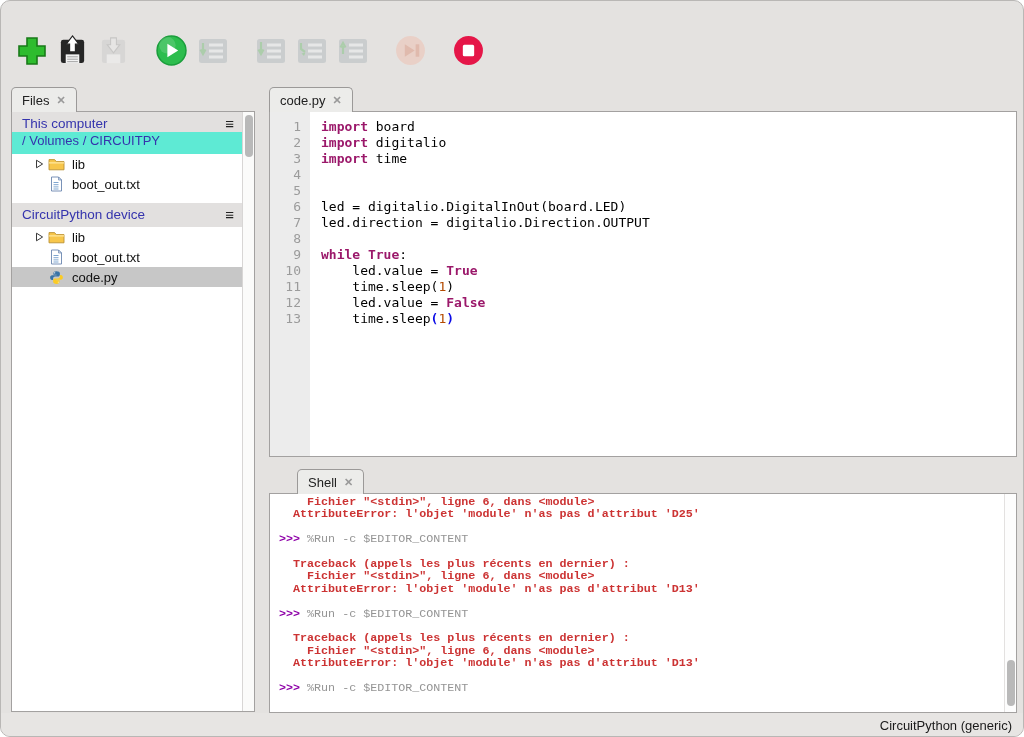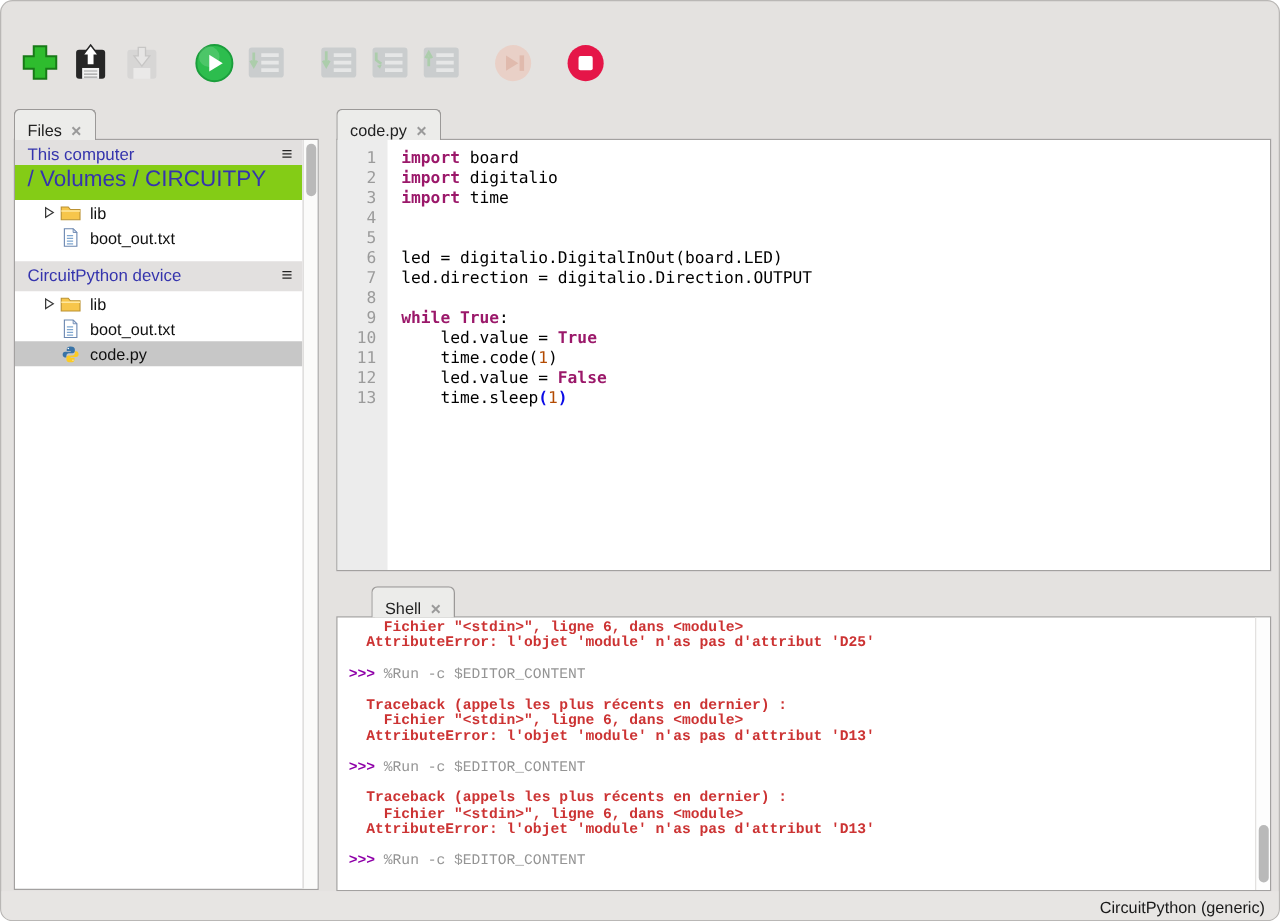--- a/index.html
+++ b/index.html
@@ -18,40 +18,40 @@
   .t-green{left:52px;background:#28c840;border:0.5px solid #1ea32f;}
   .title-wrap{position:absolute;top:0;left:0;right:0;height:28px;display:flex;align-items:center;justify-content:center;gap:6px;}
   .title-text{font-size:13px;font-weight:bold;color:#3c3c3c;}
   
   .toolbar{position:absolute;top:35px;left:14px;display:flex;align-items:center;}
   .tbtn{width:33px;height:33px;margin-right:8px;display:flex;align-items:center;justify-content:center;cursor:default;}
   .tbtn.group-start{margin-left:17px;}
   .tbtn.disabled{opacity:0.55;}
   
   .tab{
-    position:absolute;height:25px;z-index:3;display:inline-flex;align-items:flex-end;gap:7px;
+    position:absolute;height:25px;z-index:3;display:inline-flex;align-items:center;gap:7px;
     background:#ececea;border:1px solid #9b9998;border-bottom:none;border-radius:5px 5px 0 0;
     padding:0 10px;font-size:13px;color:#222;
   }
   .tclose{color:#9a9a9a;font-size:11px;font-weight:bold;}
   
   .panel{position:absolute;background:#ffffff;border:1px solid #a3a1a0;}
   .files-tab{left:10px;top:86px;}
   .files-body{left:10px;top:110px;width:244px;height:601px;overflow:hidden;}
   .editor-tab{left:268px;top:86px;}
   .editor-body{left:268px;top:110px;width:748px;height:346px;overflow:hidden;}
   .shell-tab{left:268px;top:468px;margin-left:28px;}
   .shell-body{left:268px;top:492px;width:748px;height:220px;overflow:hidden;}
   
   .files-inner{position:absolute;left:0;top:0;right:12px;bottom:0;overflow:hidden;}
   .fsec-head{background:#e2e0df;display:flex;align-items:center;justify-content:space-between;
     padding:4px 8px 1px 10px;}
   .fsec-title{color:#3534ad;font-size:13.5px;font-weight:500;}
   .menu-btn{color:#222;font-size:15px;font-weight:bold;line-height:10px;}
-  .fsec-crumb{background:#84cc16;color:#3534ad;font-size:18px;padding:1px 8px 6px 10px;}
+  .fsec-crumb{background:#5eead4;color:#3534ad;font-size:13px;padding:1px 8px 6px 10px;}
   .frow{display:flex;align-items:center;height:20px;padding-left:20px;font-size:13px;color:#111;}
   .frow.selected{background:#c7c7c7;}
   .fexp{width:14px;display:flex;align-items:center;justify-content:center;flex-shrink:0;}
   .ficon{width:20px;display:flex;align-items:center;justify-content:center;flex-shrink:0;margin-right:6px;}
   .fgap{height:9px;background:#ffffff;}
   .fscroll{position:absolute;top:0;right:0;bottom:0;width:12px;background:#fbfbfa;border-left:1px solid #d8d6d5;}
   .fthumb{position:absolute;top:3px;left:2px;width:8px;height:42px;background:#b9b9b9;border-radius:4px;}
   
   .egut-bg{position:absolute;left:0;top:0;bottom:0;width:40px;background:#ececec;}
   .elines{position:absolute;left:0;top:0;right:0;padding-top:7px;}
@@ -278,21 +278,21 @@
         <div class="eline">
           <span class="lnum">9</span>
           <span class="lcode"><span class="kw">while</span><span> </span><span class="kw">True</span><span>:</span></span>
         </div>
         <div class="eline">
           <span class="lnum">10</span>
           <span class="lcode"><span>    led.value = </span><span class="kw">True</span></span>
         </div>
         <div class="eline">
           <span class="lnum">11</span>
-          <span class="lcode"><span>    time.code(</span><span class="num">1</span><span>)</span></span>
+          <span class="lcode"><span>    time.sleep(</span><span class="num">1</span><span>)</span></span>
         </div>
         <div class="eline">
           <span class="lnum">12</span>
           <span class="lcode"><span>    led.value = </span><span class="kw">False</span></span>
         </div>
         <div class="eline">
           <span class="lnum">13</span>
           <span class="lcode"><span>    time.sleep</span><span class="pr">(</span><span class="num">1</span><span class="pr">)</span></span>
         </div>
       </div>

